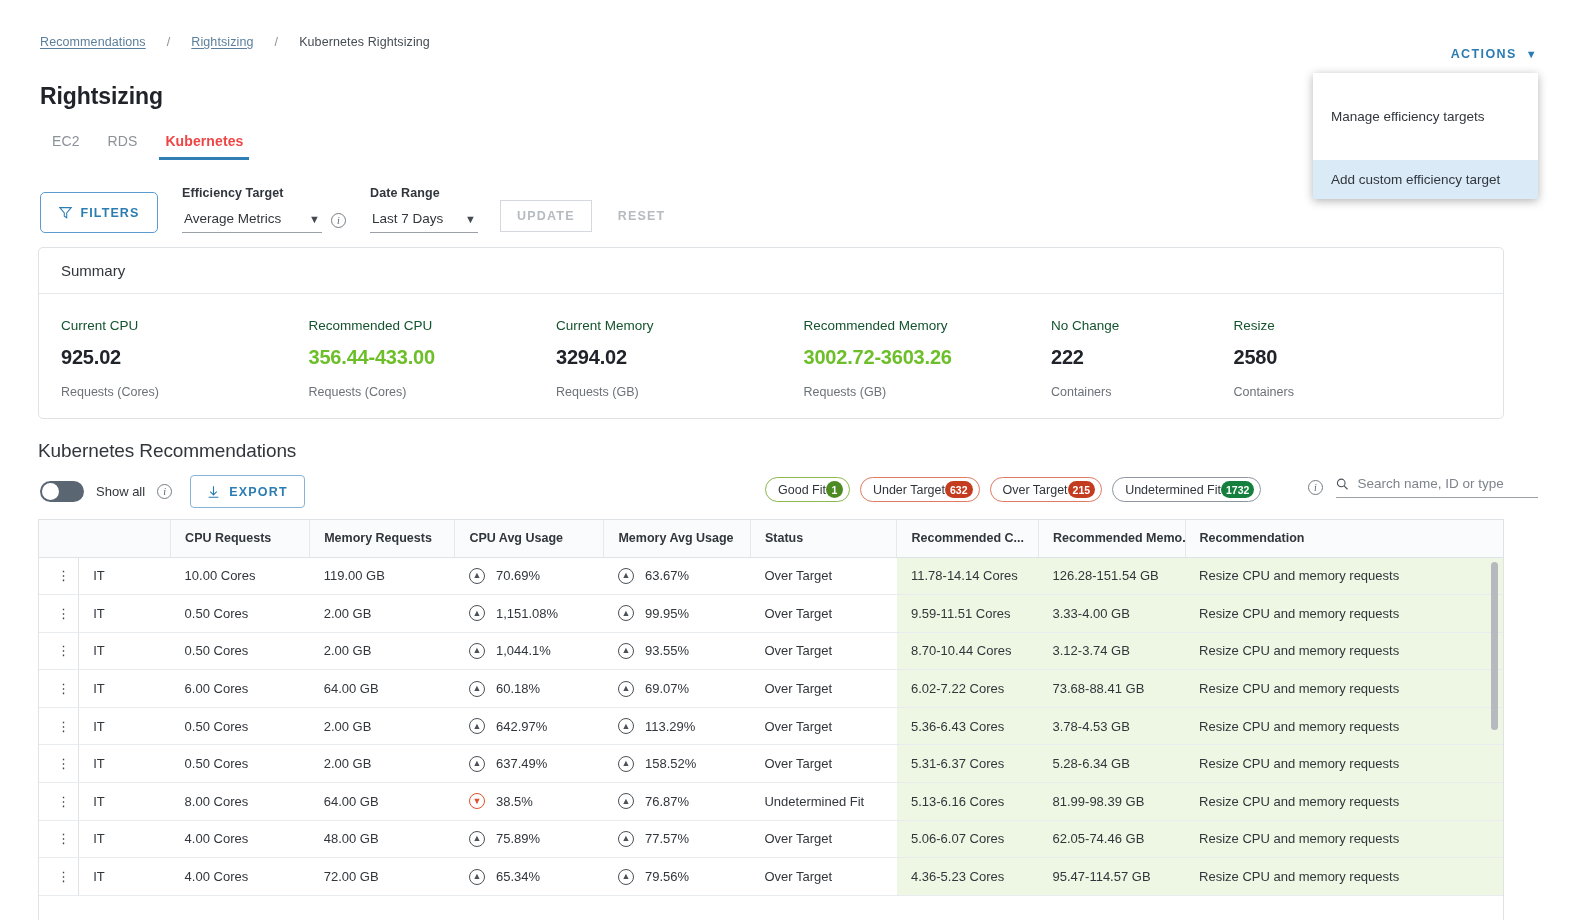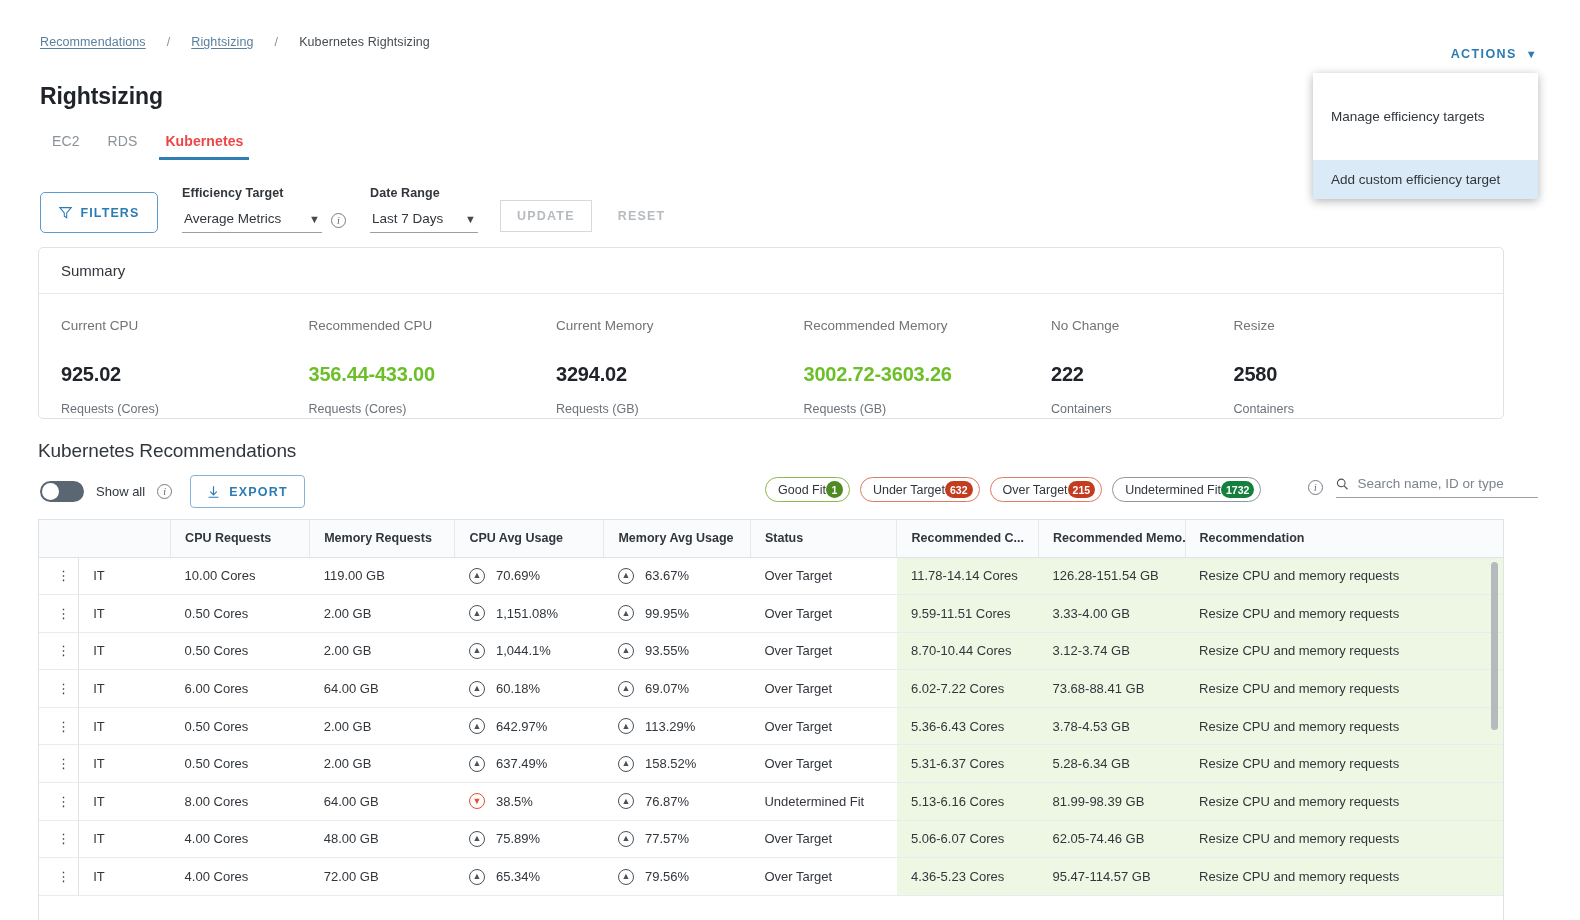--- a/index.html
+++ b/index.html
@@ -119,21 +119,21 @@
   .summary .head {
     height: 46px; display: flex; align-items: center;
     padding-left: 22px; font-size: 15px; color: #31363c;
     border-bottom: 1px solid #e6e9ec;
   }
   .summary .body {
     display: flex; padding: 24px 22px 0 22px;
   }
   .metric { width: 274px; }
   .metric:nth-child(5) { width: 202px; }
-  .metric .m-lab { font-size: 13.5px; color: #737373; margin-bottom: 30px; }
+  .metric .m-lab { font-size: 13.5px; color: #14532d; margin-bottom: 13px; }
   .metric .m-val { font-size: 20px; font-weight: bold; letter-spacing: -.2px; }
   .metric .m-val.green { color: #6cbf29; }
   .metric .m-sub { font-size: 12.5px; color: #6b7279; margin-top: 16px; }
 
   
   .rec-title {
     position: absolute; left: 38px; top: 440px;
     font-size: 19px; color: #31363c; letter-spacing: -.1px;
   }
   .toggle-row {

